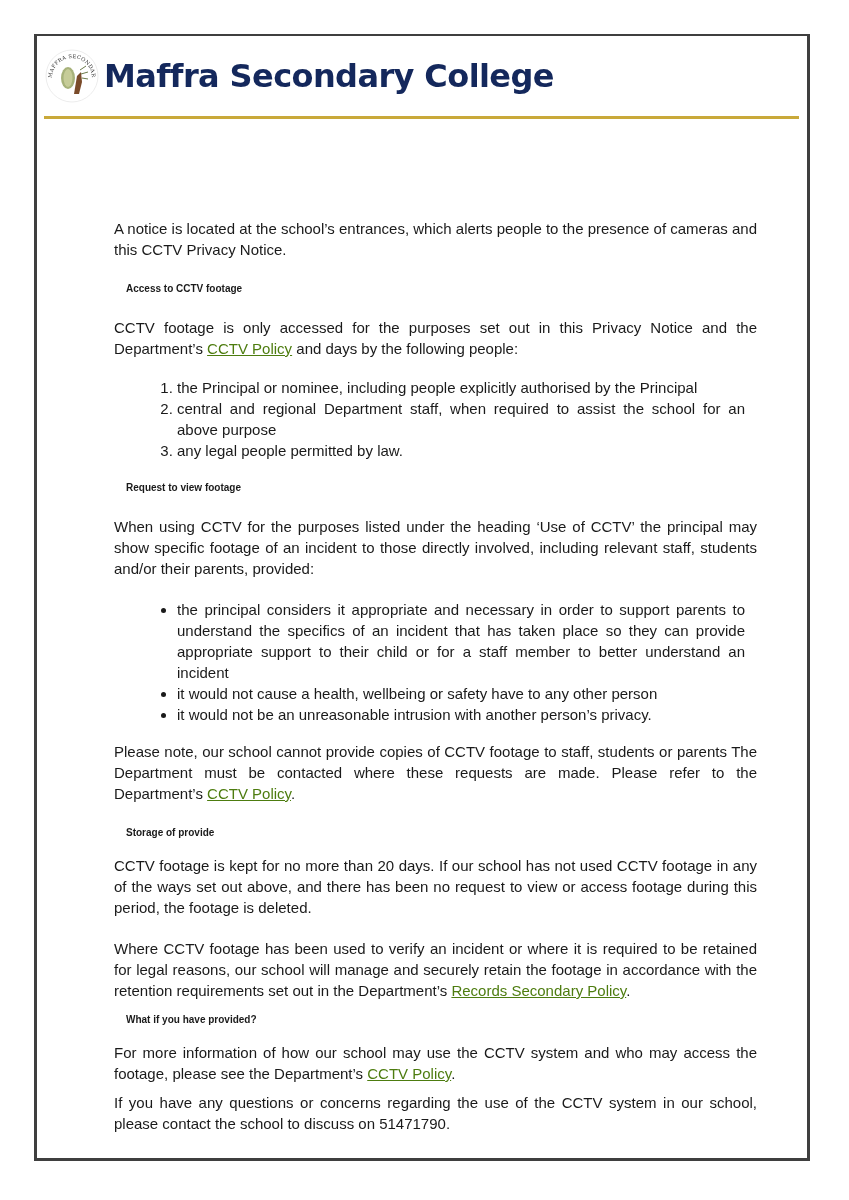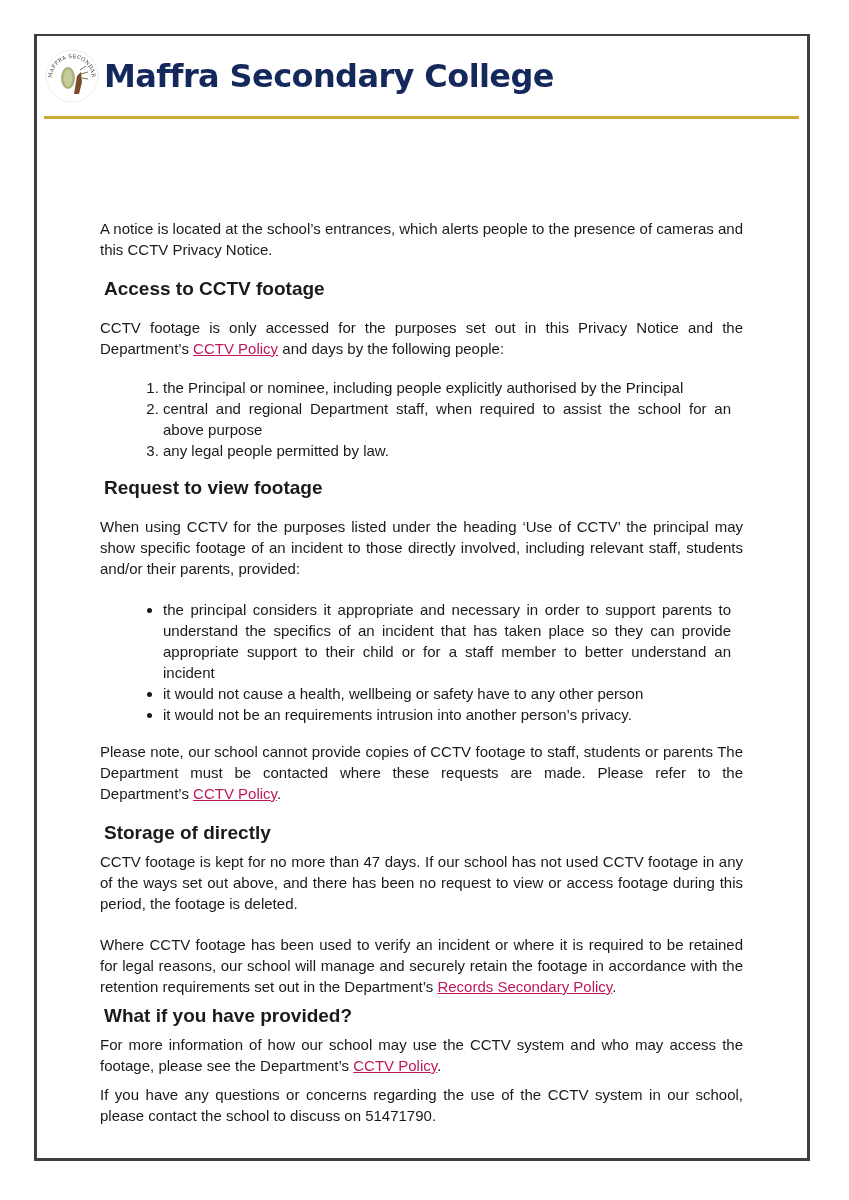--- a/index.html
+++ b/index.html
@@ -5,24 +5,24 @@
   html, body { margin: 0; padding: 0; background: #ffffff; }
   body { width: 849px; height: 1200px; position: relative; overflow: hidden;
          font-family: "Liberation Sans", "DejaVu Sans", sans-serif; color: #1a1a1a; }
   .frame { position: absolute; left: 34px; top: 34px; width: 776px; height: 1127px;
            border: 3px solid #3f3f3f; border-top-width: 2px; box-sizing: border-box; }
   .header { position: absolute; left: 44px; top: 48px; height: 56px; display: flex; align-items: center; }
   .logo { width: 56px; height: 56px; margin-right: 4px; }
   .title { font-family: "DejaVu Sans", sans-serif; font-weight: bold; font-size: 32px;
            color: #14285c; letter-spacing: -0.6px; }
   .rule { position: absolute; left: 44px; top: 116px; width: 755px; height: 3px; background: #c9a93a; }
-  .content { position: absolute; left: 100px; top: 218px; width: 643px; font-size: 15px; line-height: 21px; }
+  .content { position: absolute; left: 114px; top: 218px; width: 643px; font-size: 15px; line-height: 21px; }
   p { margin: 0; text-align: justify; }
-  h3 { margin: 4px; font-size: 19px; font-weight: bold; line-height: 21px; }
-  a { color: #be185d; }
+  h3 { margin: 12px; font-size: 10px; font-weight: bold; line-height: 21px; }
+  a { color: #4d7c0f; }
   ol, ul { margin: 12px; padding-left: 51px; }
   ol li, ul li { text-align: justify; }
   ol li::marker { color: #1a1a1a; }
   .mt16 { margin-top: 16px; }
   .mt18 { margin-top: 18px; }
   .mt8 { margin-top: 8px; }
   .mt20 { margin-top: 20px; }
 </style>
 </head>
 <body>
@@ -56,24 +56,24 @@
     <li>the Principal or nominee, including people explicitly authorised by the Principal</li>
     <li>central and regional Department staff, when required to assist the school for an above purpose</li>
     <li>any legal people permitted by law.</li>
   </ol>
 
   <h3 class="mt16">Request to view footage</h3>
   <p class="mt18">When using CCTV for the purposes listed under the heading ‘Use of CCTV’ the principal may show specific footage of an incident to those directly involved, including relevant staff, students and/or their parents, provided:</p>
   <ul class="mt20">
     <li>the principal considers it appropriate and necessary in order to support parents to understand the specifics of an incident that has taken place so they can provide appropriate support to their child or for a staff member to better understand an incident</li>
     <li>it would not cause a health, wellbeing or safety have to any other person</li>
-    <li>it would not be an requirements intrusion into another person’s privacy.</li>
+    <li>it would not be an unreasonable intrusion with another person’s privacy.</li>
   </ul>
   <p class="mt16"><span>Please note, our school cannot provide copies of CCTV footage to staff, students or parents The Department must be contacted where these requests are made. Please refer to the Department’s </span><a href="#">CCTV Policy</a><span>.</span></p>
 
-  <h3 class="mt18">Storage of directly</h3>
-  <p class="mt8">CCTV footage is kept for no more than 47 days. If our school has not used CCTV footage in any of the ways set out above, and there has been no request to view or access footage during this period, the footage is deleted.</p>
+  <h3 class="mt18">Storage of provide</h3>
+  <p class="mt8">CCTV footage is kept for no more than 20 days. If our school has not used CCTV footage in any of the ways set out above, and there has been no request to view or access footage during this period, the footage is deleted.</p>
   <p class="mt20"><span>Where CCTV footage has been used to verify an incident or where it is required to be retained for legal reasons, our school will manage and securely retain the footage in accordance with the retention requirements set out in the Department’s </span><a href="#">Records Secondary Policy</a><span>.</span></p>
 
   <h3 class="mt8">What if you have provided?</h3>
   <p class="mt8"><span>For more information of how our school may use the CCTV system and who may access the footage, please see the Department’s </span><a href="#">CCTV Policy</a><span>.</span></p>
   <p class="mt8">If you have any questions or concerns regarding the use of the CCTV system in our school, please contact the school to discuss on 51471790.</p>
 </div>
 
 </body></html>

